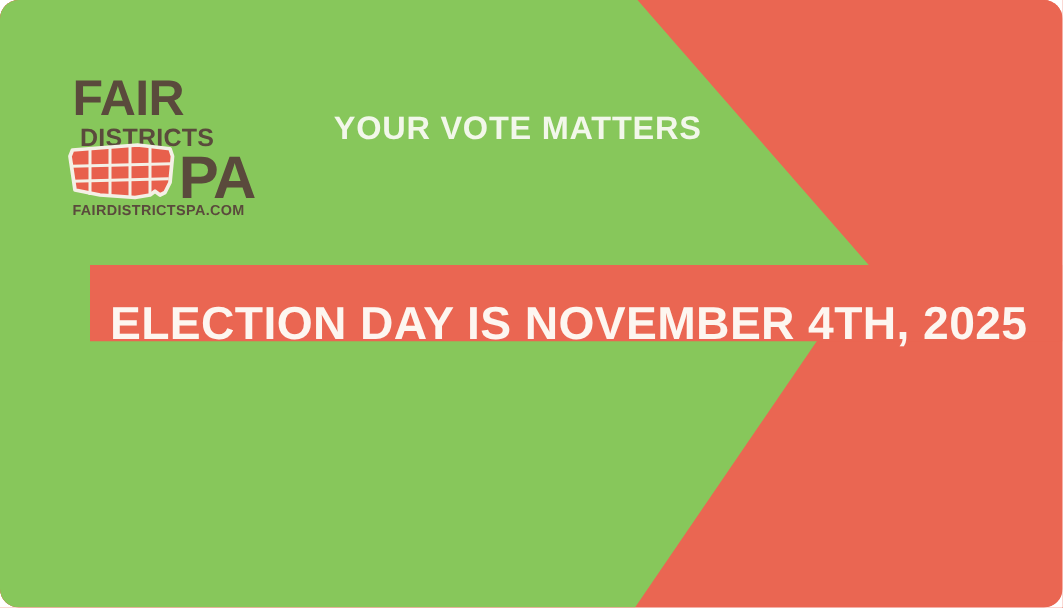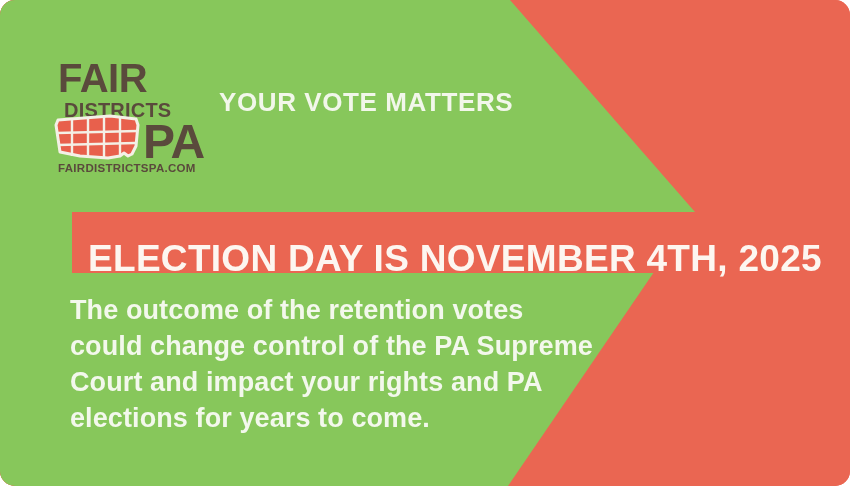--- a/index.html
+++ b/index.html
@@ -43,21 +43,21 @@
     width: 420px;
   }
   .headline-line {
     color: #f2f7ea;
     font-weight: bold;
     font-size: 26px;
     letter-spacing: 0.2px;
     line-height: 34px;
     white-space: nowrap;
   }
-  .headline-line.l1 { letter-spacing: 0.6px; }
+  .headline-line.l1 { letter-spacing: 0.6px; margin-left: 48px; }
 
   
   #banner {
     position: absolute;
     left: 72px;
     top: 212px;
     width: 778px;
     height: 61px;
     background: #ea6652;
     display: flex;
@@ -126,20 +126,14 @@
   </div>
 
   <div id="headline">
     <div class="headline-line l1">YOUR VOTE MATTERS</div>
   </div>
 
   <div id="banner">
     <span id="banner-text">ELECTION DAY IS NOVEMBER 4TH, 2025</span>
   </div>
 
-  <div id="body-copy">
-    <div class="body-line">The outcome of the retention votes</div>
-    <div class="body-line">could change control of the PA Supreme</div>
-    <div class="body-line">Court and impact your rights and PA</div>
-    <div class="body-line">elections for years to come.</div>
-  </div>
 
 </div>
 
 </body></html>

